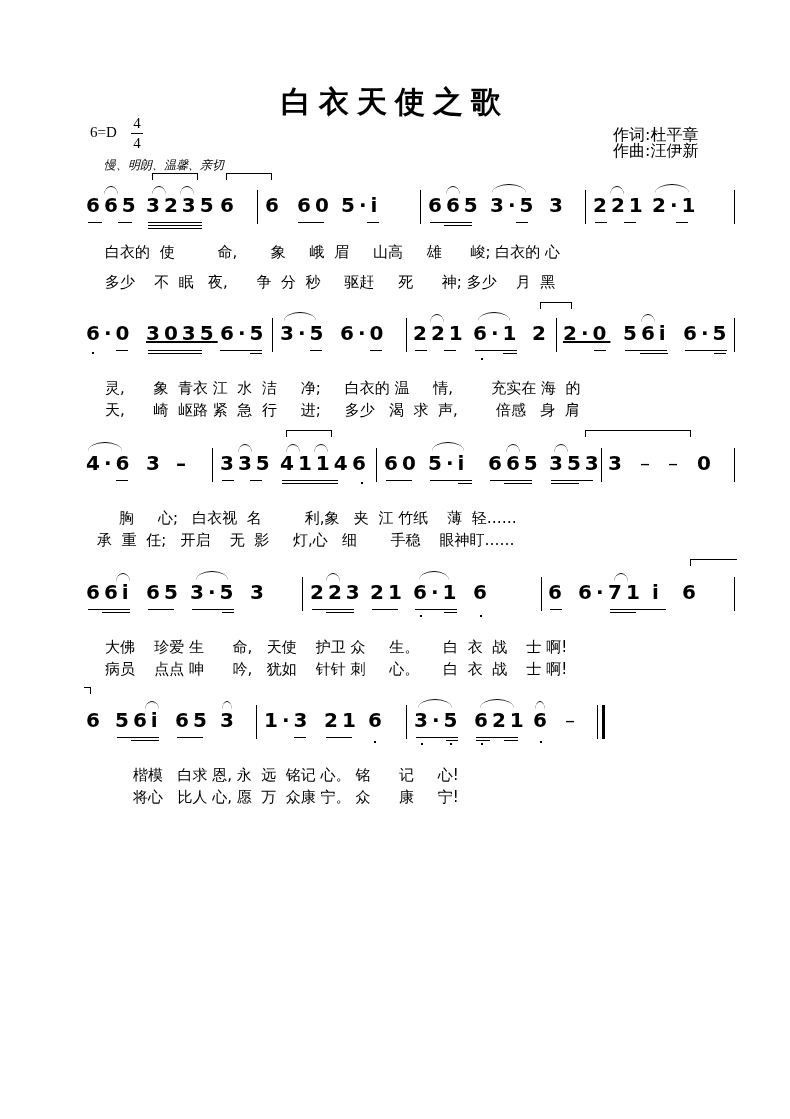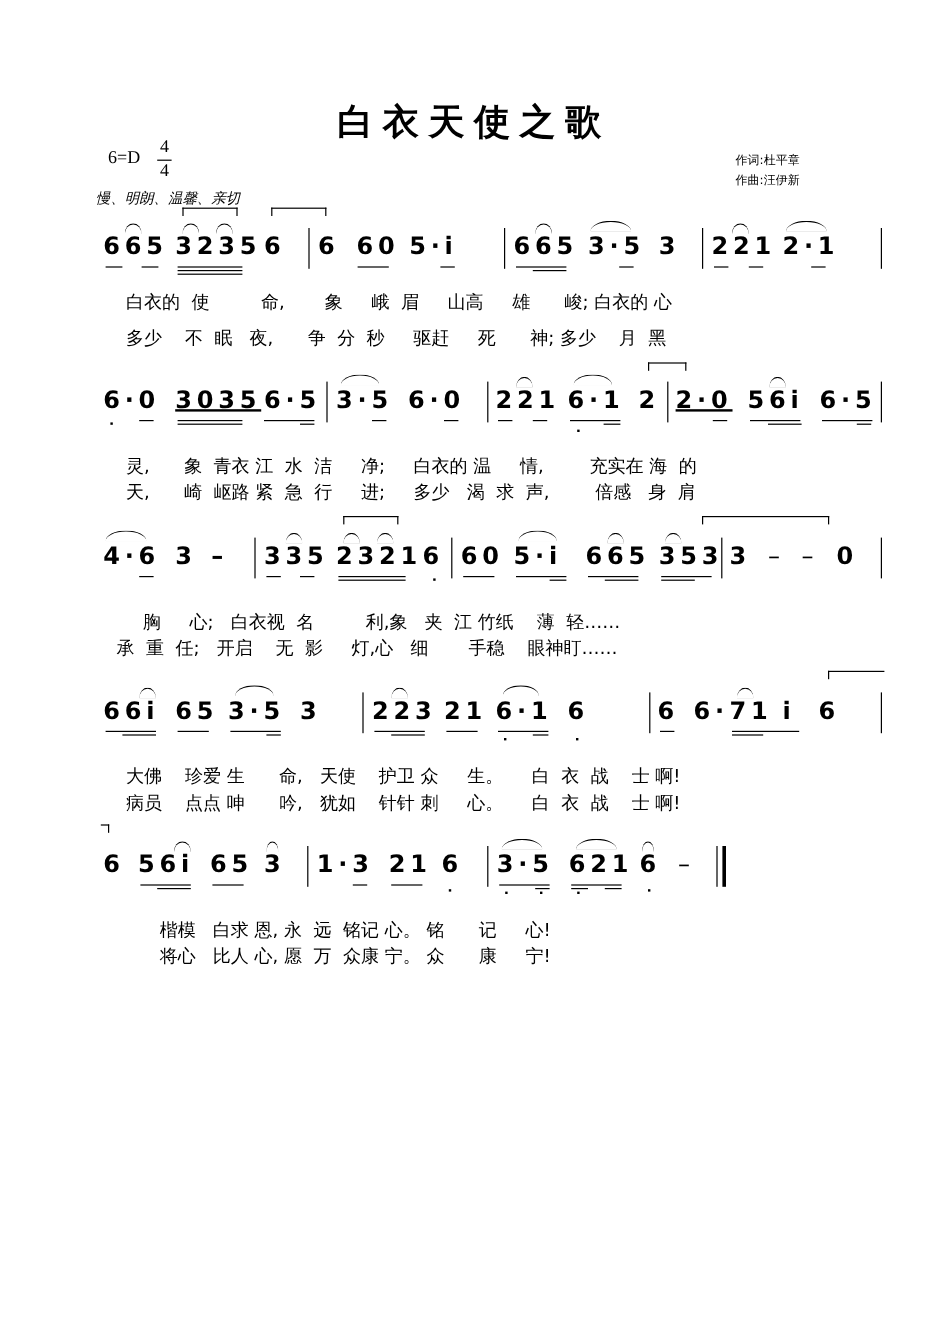--- a/index.html
+++ b/index.html
@@ -1,22 +1,22 @@
 <!DOCTYPE html>
 <html><head>
 <meta charset="utf-8">
 <style>
   html, body { margin:0; padding:0; background:#ffffff; }
   body { width:790px; height:1119px; position:relative; overflow:hidden; font-family:"DejaVu Sans", sans-serif; color:#000; }
   .title { position:absolute; left:0; width:790px; top:82px; text-align:center; font-family:"DejaVu Serif", serif; font-size:30px; font-weight:bold; letter-spacing:8px; }
   .key { position:absolute; left:90px; top:124px; font-family:"Liberation Serif", serif; font-size:15px; }
   .ts { position:absolute; left:131px; top:115px; font-family:"Liberation Serif", serif; font-size:15px; text-align:center; width:12px; line-height:17px; }
   .ts .bar { border-top:1px solid #000; margin:1px 0; }
-  .credits { position:absolute; left:613px; top:127px; font-size:10px; line-height:16px; }
-  .tempo { position:absolute; left:80px; top:157px; font-family:Liberation Sans, sans-serif; font-size:12px; font-style:italic; }
+  .credits { position:absolute; left:613px; top:127px; font-size:16px; line-height:16px; }
+  .tempo { position:absolute; left:104px; top:157px; font-family:Liberation Sans, sans-serif; font-size:12px; font-style:italic; }
   .row { position:absolute; left:0; width:790px; }
   .n { position:absolute; font-family:"DejaVu Sans", sans-serif; font-weight:bold; font-size:20px; letter-spacing:4px; line-height:26px; white-space:pre; }
   .barline { position:absolute; width:1px; background:#000; top:0; height:34px; }
   .final { position:absolute; width:4px; border-left:1px solid #000; border-right:3px solid #000; top:0; height:34px; }
   .ul { position:absolute; height:0; border-top:1px solid #000; }
   .arc { position:absolute; height:8px; border-top:1px solid #000; border-radius:50% 50% 0 0 / 100% 100% 0 0; }
   .dot { position:absolute; width:2px; height:2px; background:#000; }
   .bracket { position:absolute; height:6px; border:1px solid #000; border-bottom:none; }
   .lyr { position:absolute; font-size:15px; white-space:pre; line-height:20px; }
 </style>
@@ -130,21 +130,21 @@
 </div>
 
 <div class="row" style="top:448px;">
   <div class="bracket" style="left:286px;width:44px;top:-18px;"></div>
   <div class="bracket" style="left:585px;width:104px;top:-18px;"></div>
   <div class="n" style="left:86px;top:2px;">4·6</div>
   <div class="n" style="left:146px;top:2px;">3</div>
   <div class="n" style="left:176px;top:2px;">–</div>
   <div class="barline" style="left:212px;"></div>
   <div class="n" style="left:220px;top:2px;">335</div>
-  <div class="n" style="left:280px;top:2px;">2321</div>
+  <div class="n" style="left:280px;top:2px;">4114</div>
   <div class="n" style="left:352px;top:2px;">6</div>
   <div class="barline" style="left:376px;"></div>
   <div class="n" style="left:384px;top:2px;">60</div>
   <div class="n" style="left:428px;top:2px;">5·i</div>
   <div class="n" style="left:488px;top:2px;">665</div>
   <div class="n" style="left:549px;top:2px;">353</div>
   <div class="barline" style="left:601px;"></div>
   <div class="n" style="left:608px;top:2px;">3</div>
   <div class="n" style="left:640px;top:2px;font-weight:normal;">–</div>
   <div class="n" style="left:668px;top:2px;font-weight:normal;">–</div>

